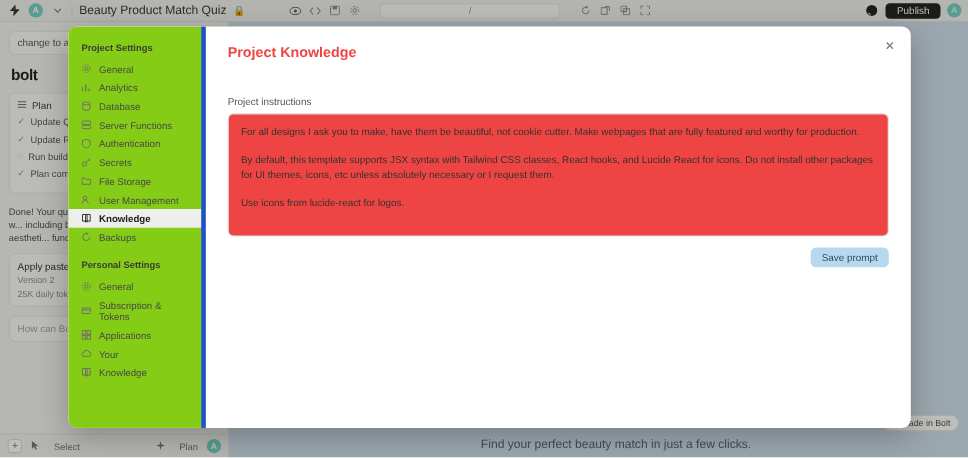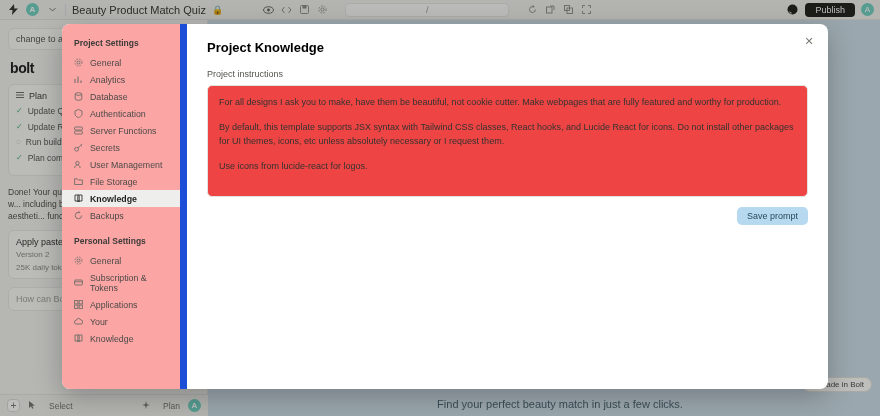--- a/index.html
+++ b/index.html
@@ -98,35 +98,35 @@
   .bolt-dot { width: 7px; height: 7px; background: #2b6cff; border-radius: 2px; display:inline-block; }
 
   
   .overlay { position: absolute; inset: 0; background: rgba(20,20,18,0.28); }
   .modal {
     position: absolute; top: 24px; left: 62px; width: 766px; height: 365px;
     background: #ffffff; border-radius: 8px; box-shadow: 0 8px 28px rgba(0,0,0,0.25);
     display: flex; overflow: hidden;
   }
   .modal-nav {
-    width: 125px; background: #fca5a5; border-right: 7px solid #1d4ed8; padding: 10px 0 0 0;
+    width: 125px; background: #84cc16; border-right: 4px solid #1d4ed8; padding: 10px 0 0 0;
     overflow: hidden;
   }
   .nav-section { font-size: 8.5px; font-weight: bold; color: #3b3b38; padding: 4px 12px 6px 12px; }
   .nav-item {
     display: flex; align-items: center; gap: 7px; padding: 3.5px 12px; font-size: 8.8px; color: #4a4a46;
     cursor: default;
   }
   .nav-item.active { background: #eeeeec; color: #1f1f1d; font-weight: bold; }
   .nav-ico { width: 9px; height: 9px; flex: 0 0 auto; color: #6e6e68; display:flex; align-items:center; justify-content:center; }
   .nav-ico svg { display:block; }
   .nav-gap { height: 8px; }
 
   .modal-body { flex: 1; position: relative; padding: 16px 20px; }
-  .modal-title { font-size: 13px; font-weight: bold; color: #000000; margin-bottom: 14px; }
+  .modal-title { font-size: 13px; font-weight: bold; color: #ef4444; margin-bottom: 32px; }
   .field-label { font-size: 9px; color: #55554f; margin-bottom: 6px; }
   .textarea {
     border: 1px solid #e2e2de; border-radius: 5px; padding: 10px 11px; height: 112px;
     font-size: 9px; color: #33332f; line-height: 1.55; background: #ef4444; overflow: hidden;
   }
   .textarea p { margin: 0 0 11px 0; }
   .textarea p:last-child { margin-bottom: 0; }
   .save-row { display: flex; justify-content: flex-end; margin-top: 10px; text-align: right; }
   .save-btn {
     background: #b6d9ef; color: #2d4a5c; font-size: 9px; border-radius: 5px; padding: 4px 10px;
@@ -325,59 +325,59 @@
             <svg width="9" height="9" viewBox="0 0 9 9">
               <ellipse cx="4.5" cy="2" rx="3.3" ry="1.3" fill="none" stroke="#6e6e68" stroke-width="0.9"></ellipse>
               <path d="M1.2 2 v5 a3.3 1.3 0 0 0 6.6 0 v-5" fill="none" stroke="#6e6e68" stroke-width="0.9"></path>
             </svg>
           </span>
         <span>Database</span>
       </div>
       <div class="nav-item">
         <span class="nav-ico">
             <svg width="9" height="9" viewBox="0 0 9 9">
-              <path d="M4.5 0.5 L8 2 v3 c0 2 -2.2 3.2 -3.5 3.6 C3.2 8.2 1 7 1 5 V2 Z" fill="none" stroke="#6e6e68" stroke-width="0.9"></path>
-            </svg>
-          </span>
-        <span>Authentication</span>
-      </div>
-      <div class="nav-item">
-        <span class="nav-ico">
-            <svg width="9" height="9" viewBox="0 0 9 9">
               <rect x="0.6" y="1" width="7.8" height="3" rx="0.8" fill="none" stroke="#6e6e68" stroke-width="0.9"></rect>
               <rect x="0.6" y="5" width="7.8" height="3" rx="0.8" fill="none" stroke="#6e6e68" stroke-width="0.9"></rect>
             </svg>
           </span>
         <span>Server Functions</span>
       </div>
       <div class="nav-item">
         <span class="nav-ico">
             <svg width="9" height="9" viewBox="0 0 9 9">
+              <path d="M4.5 0.5 L8 2 v3 c0 2 -2.2 3.2 -3.5 3.6 C3.2 8.2 1 7 1 5 V2 Z" fill="none" stroke="#6e6e68" stroke-width="0.9"></path>
+            </svg>
+          </span>
+        <span>Authentication</span>
+      </div>
+      <div class="nav-item">
+        <span class="nav-ico">
+            <svg width="9" height="9" viewBox="0 0 9 9">
               <circle cx="2.6" cy="6.2" r="1.9" fill="none" stroke="#6e6e68" stroke-width="0.9"></circle>
               <path d="M4 5 L8.2 0.9 M6.7 2.3 L7.7 3.2" stroke="#6e6e68" stroke-width="0.9" fill="none"></path>
             </svg>
           </span>
         <span>Secrets</span>
       </div>
       <div class="nav-item">
         <span class="nav-ico">
             <svg width="9" height="9" viewBox="0 0 9 9">
+              <path d="M0.6 7.5 V1.8 H3.3 L4.3 3 H8.4 V7.5 Z" fill="none" stroke="#6e6e68" stroke-width="0.9"></path>
+            </svg>
+          </span>
+        <span>File Storage</span>
+      </div>
+      <div class="nav-item">
+        <span class="nav-ico">
+            <svg width="9" height="9" viewBox="0 0 9 9">
               <circle cx="3.4" cy="3" r="1.7" fill="none" stroke="#6e6e68" stroke-width="0.9"></circle>
               <path d="M0.7 8 c0 -2 1.3 -3 2.7 -3 s2.7 1 2.7 3" fill="none" stroke="#6e6e68" stroke-width="0.9"></path>
             </svg>
           </span>
         <span>User Management</span>
-      </div>
-      <div class="nav-item">
-        <span class="nav-ico">
-            <svg width="9" height="9" viewBox="0 0 9 9">
-              <path d="M0.6 7.5 V1.8 H3.3 L4.3 3 H8.4 V7.5 Z" fill="none" stroke="#6e6e68" stroke-width="0.9"></path>
-            </svg>
-          </span>
-        <span>File Storage</span>
       </div>
       <div class="nav-item active">
         <span class="nav-ico">
             <svg width="9" height="9" viewBox="0 0 9 9">
               <path d="M1 1 h3.2 a1 1 0 0 1 1 1 v6 a1 1 0 0 0 -1 -1 H1 Z" fill="none" stroke="#33332f" stroke-width="0.9"></path>
               <path d="M8 1 H4.8 a1 1 0 0 0 -1 1 v6 a1 1 0 0 1 1 -1 H8 Z" fill="none" stroke="#33332f" stroke-width="0.9"></path>
             </svg>
           </span>
         <span>Knowledge</span>
       </div>

